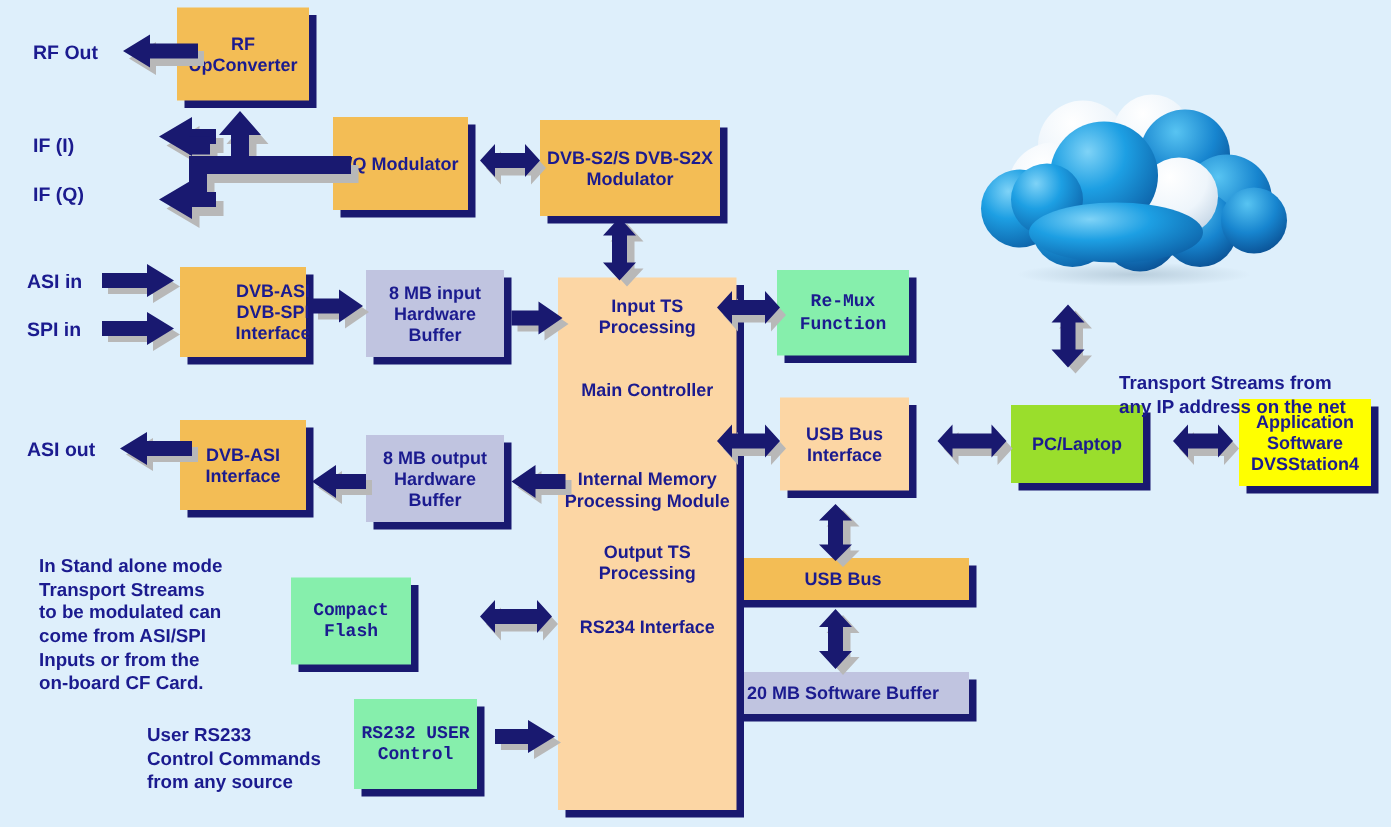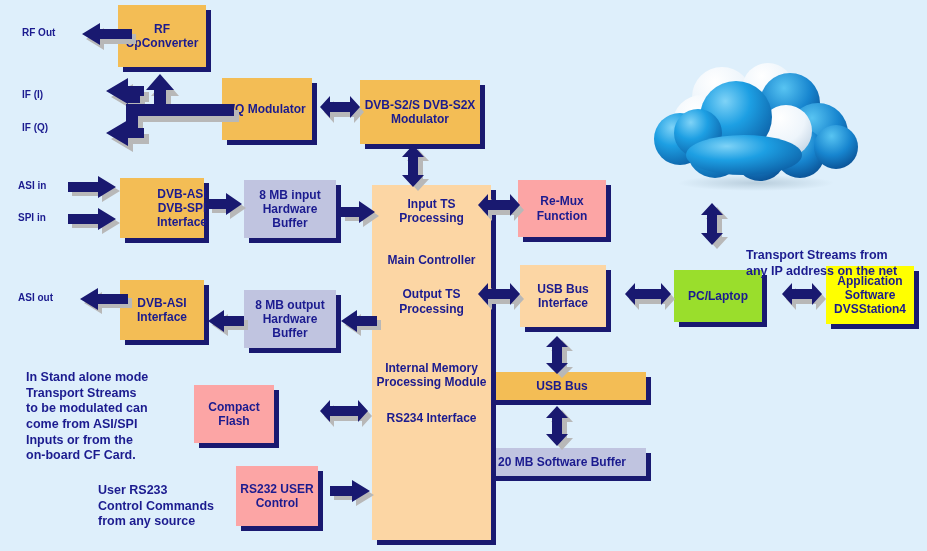--- a/index.html
+++ b/index.html
@@ -21,30 +21,30 @@
     font-weight:bold;
     font-size:12px;
     line-height:1.18;
     box-shadow:5px 5px 0 0 #191970;
     z-index:4;
   }
   .blk span{display:block;padding:0 3px;}
   .c-orange{background:#f3bd55;}
   .c-peach {background:#fcd6a4;}
   .c-lav   {background:#c0c4e0;}
-  .c-teal  {background:#fca5a5;}
+  .c-teal  {background:#86efac;font-family:Liberation Mono, monospace;}
   .c-green {background:#9ade2c;}
   .c-yellow{background:#ffff00;}
 
   
   .lbl{
     position:absolute;
     color:#1b1b8f;
     font-weight:bold;
-    font-size:10px;
+    font-size:13px;
     line-height:1.25;
     white-space:pre-line;
     z-index:5;
   }
   .lbl.sm{font-size:12.5px;}
 
   
   .arw{position:absolute;z-index:6;}
   .arw svg{display:block;overflow:visible;}
 
@@ -333,26 +333,26 @@
 USER
 Control</span>
   </div>
 
   <div class="blk c-peach" style="left:372px;top:185px;width:119px;height:355px;
               display:block;padding-top:2px;box-shadow:5px 5px 0 0 #191970;">
     <span style="margin-top:10px;">Input TS
 Processing</span>
     <span style="margin-top:28px;">Main
 Controller</span>
-    <span style="margin-top:20px;">Output TS
-Processing</span>
     <span style="margin-top:45px;">Internal
 Memory
 Processing
 Module</span>
+    <span style="margin-top:20px;">Output TS
+Processing</span>
     <span style="margin-top:22px;">RS234
 Interface</span>
   </div>
 
   <div class="lbl" style="left:22px;top:27px;">RF Out</div>
   <div class="lbl" style="left:22px;top:89px;">IF (I)</div>
   <div class="lbl" style="left:22px;top:122px;">IF (Q)</div>
   <div class="lbl" style="left:18px;top:180px;">ASI in</div>
   <div class="lbl" style="left:18px;top:212px;">SPI in</div>
   <div class="lbl" style="left:18px;top:292px;">ASI out</div>

